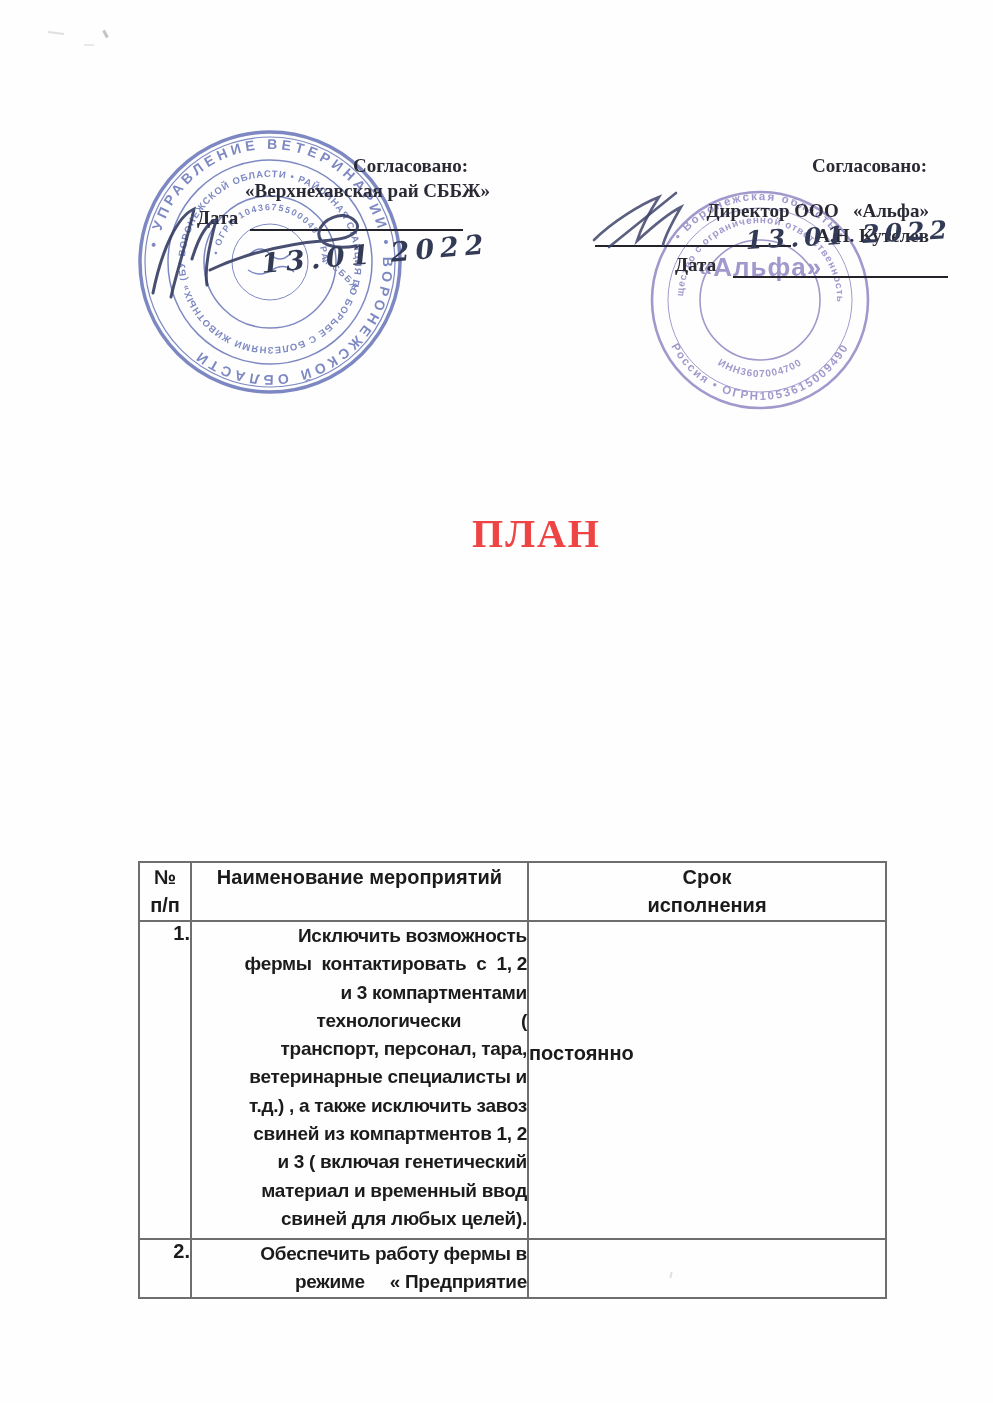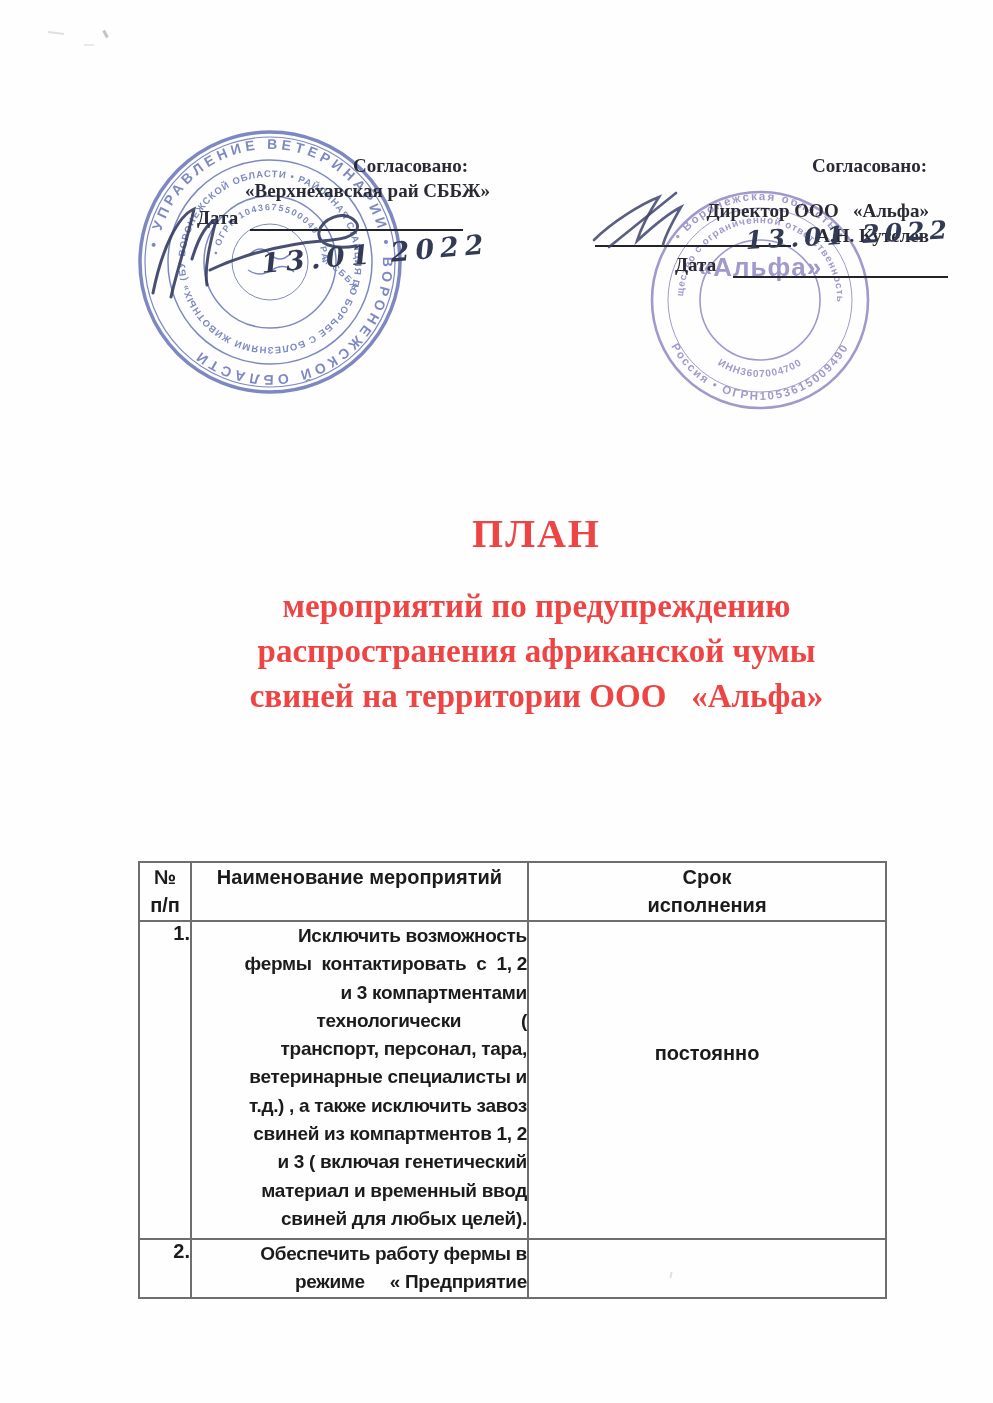--- a/index.html
+++ b/index.html
@@ -58,21 +58,21 @@
   .doc-table{position:absolute;left:138px;top:861px;width:741px;border-collapse:collapse;table-layout:fixed;
              font-family:"Liberation Sans",sans-serif;font-weight:bold;color:#1b1b1b;}
   .doc-table td,.doc-table th{border:2px solid #6e6e6e;vertical-align:top;padding:0;}
   .c1{width:50px;} .c2{width:335px;} .c3{width:356px;margin-top:9px;}
   .hdr td{height:57px;font-size:20px;line-height:28px;white-space:pre;}
   .hcell{text-align:center;padding-top:2px;}
   .row1 td{height:316px;}
   .row2 td{height:48px;}
   .numcell{text-align:right;padding:3px 7px 0 0;font-size:20px;}
   .actcell{white-space:pre;text-align:right;padding:4px 8px 0 0;font-size:19px;line-height:28.3px;letter-spacing:-0.3px;}
-  .termcell{text-align:center;font-size:20px;}
+  .termcell{text-align:left;font-size:20px;}
   .term-inner{margin-top:120px;}
 </style>
 </head>
 <body>
 
 <div class="page">
 
   <div class="artifact a1"></div>
   <div class="artifact a2"></div>
   <div class="artifact a3"></div>
@@ -158,23 +158,20 @@
     <path class="ink" d="M192,259 C199,236 207,223 216,220 C210,244 204,268 207,285"></path>
     <path class="ink" d="M210,270 C248,252 292,243 332,240 C355,238 363,228 354,220 C342,210 322,219 319,232 C317,244 333,250 356,246"></path>
     <text class="hand hand-l" x="262" y="273" transform="rotate(-5 262 273)">13.01 2022</text>
     <path class="ink2" d="M594,240 C612,222 641,204 659,197 C650,211 641,228 637,241 C650,229 669,213 681,207 C673,221 665,236 663,245"></path>
     <path class="ink2" d="M609,247 C630,230 655,210 676,193"></path>
     <text class="hand hand-r" x="746" y="249" transform="rotate(-3 746 249)">13.01  2022</text>
   </svg>
 
   <div class="title-wrap">
     <div class="doc-heading">ПЛАН</div>
-    <div class="doc-subtitle">мероприятий по предупреждению
-распространения африканской чумы
-свиней на территории ООО   «Альфа»</div>
   </div>
 
   <table class="doc-table">
     <tbody>
       <tr class="hdr">
         <td class="c1 hcell">№
 п/п</td>
         <td class="c2 hcell">Наименование мероприятий</td>
         <td class="c3 hcell">Срок
 исполнения</td>

